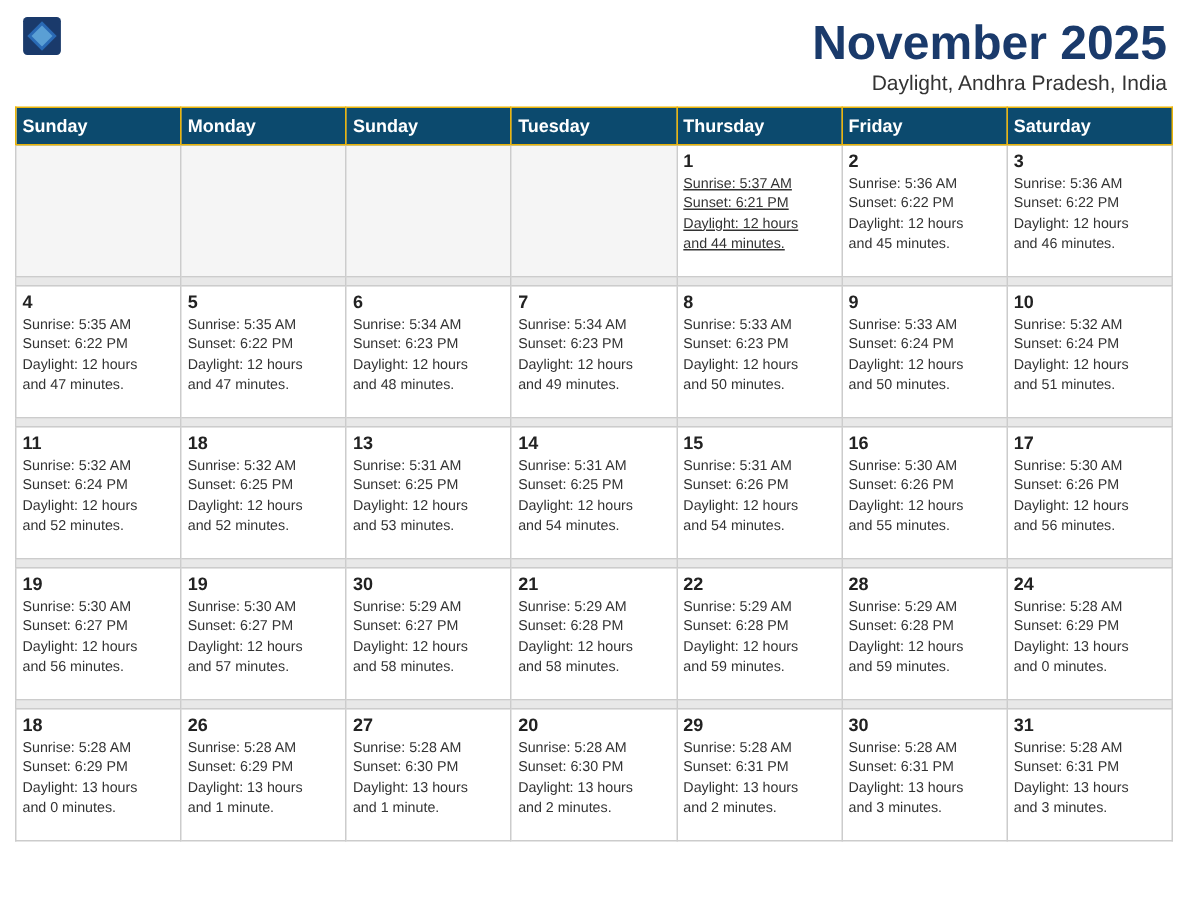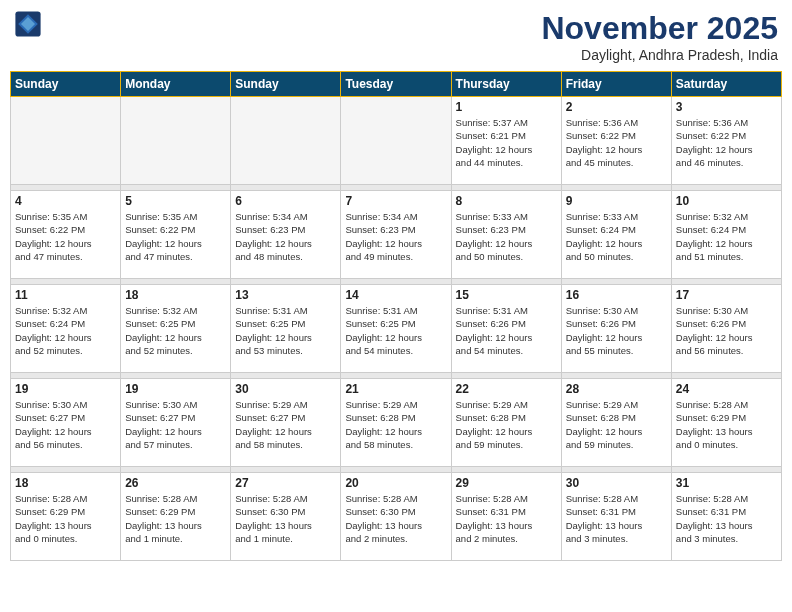--- a/index.html
+++ b/index.html
@@ -123,21 +123,21 @@
       </tr>
   </thead>
   <tbody id="cal-body">
   <tr>
         <td class="empty"></td>
         <td class="empty"></td>
         <td class="empty"></td>
         <td class="empty"></td>
         <td>
           <span class="day-num">1</span>
-          <div class="day-detail" style="white-space: pre-line;">Sunrise: 5:37 AM
+          <div class="day-detail" style="white-space: pre-line; text-decoration: underline;">Sunrise: 5:37 AM
 Sunset: 6:21 PM
 Daylight: 12 hours
 and 44 minutes.</div>
         </td>
         <td>
           <span class="day-num">2</span>
           <div class="day-detail" style="white-space: pre-line;">Sunrise: 5:36 AM
 Sunset: 6:22 PM
 Daylight: 12 hours
 and 45 minutes.</div>

